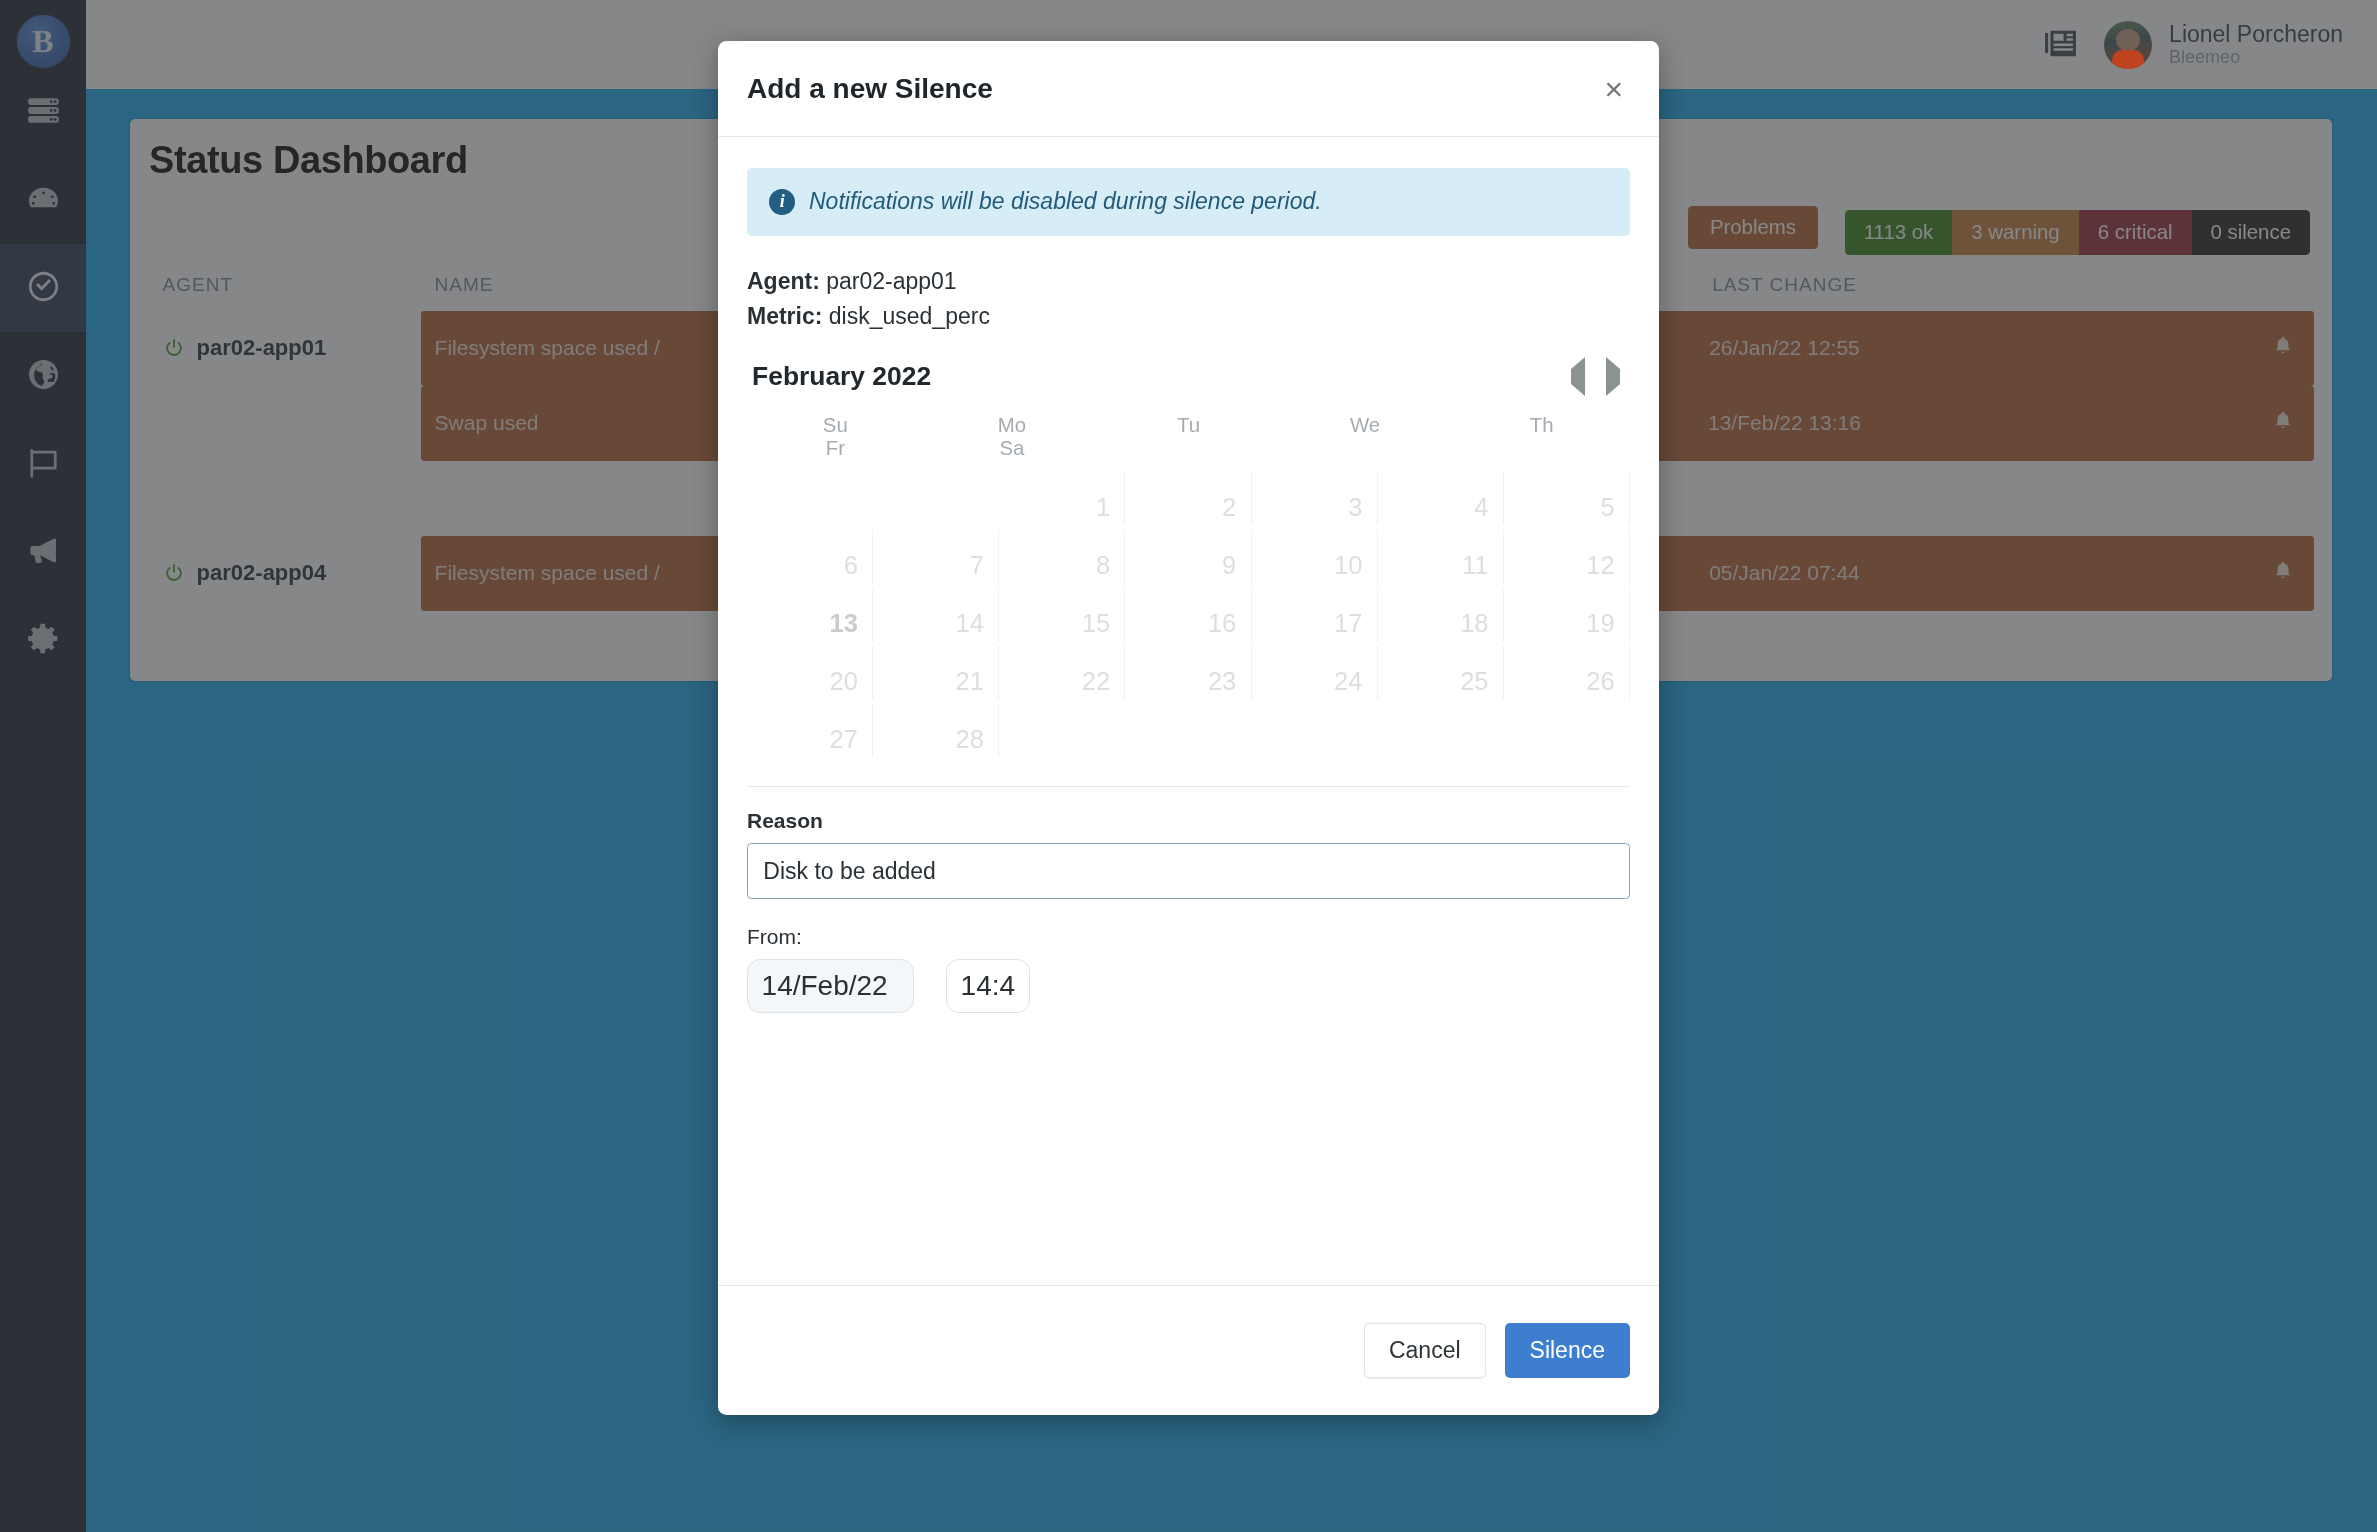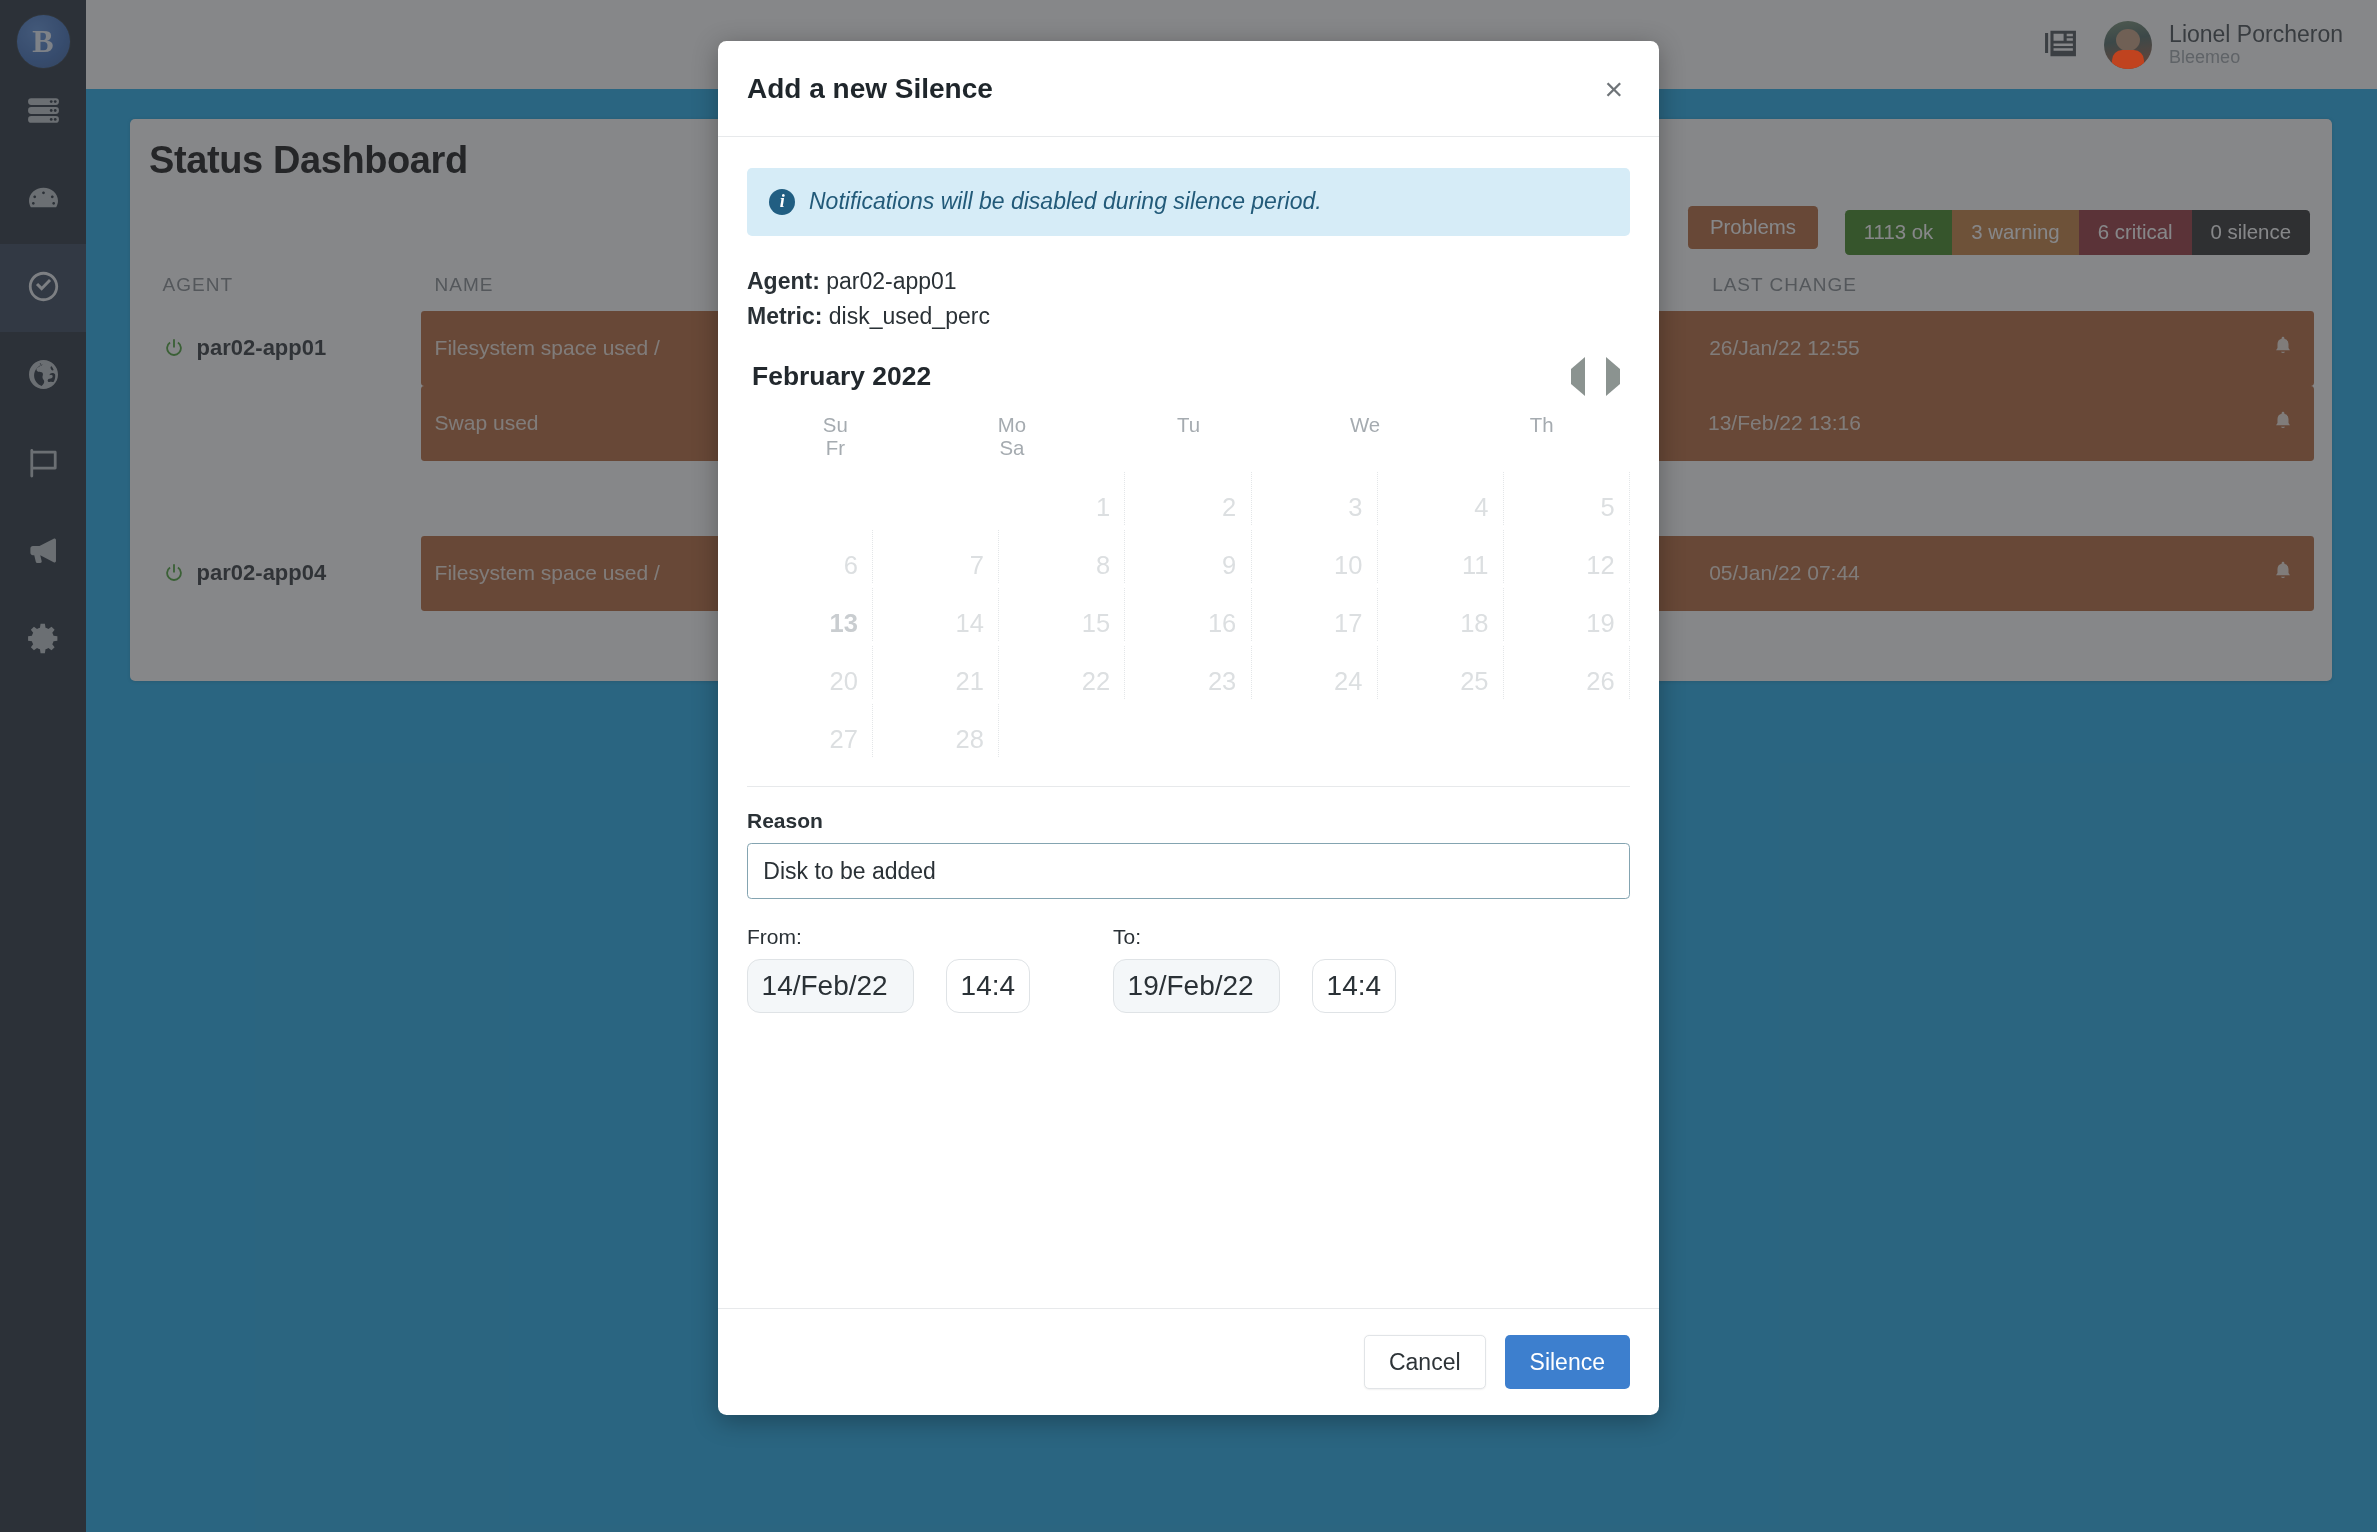--- a/index.html
+++ b/index.html
@@ -179,21 +179,21 @@
   .inp {
     height: 54px; border: 0.9px solid #dfe3e6; border-radius: 13px;
     font-size: 28px; color: #2a3136; padding: 0 13.6px;
     font-family:"Liberation Sans", sans-serif; outline:none;
   }
   .inp.date { width: 167px; background: #f4f7f9; }
   .inp.time { width: 84px; background: #ffffff; }
   .range-gap { width: 83px; }
 
   .modal-footer {
-    border-top: 0.9px solid #e7e9eb; height: 107px;
+    border-top: 0.9px solid #e7e9eb; height: 130px;
     display:flex; align-items:center; justify-content:flex-end; gap: 19px;
     padding: 0 29px;
   }
   .btn {
     font-size: 23px; border-radius: 5.1px; cursor:pointer;
     font-family:"Liberation Sans", sans-serif; padding: 12.8px 24px; border: 0.9px solid transparent;
   }
   .btn-cancel { background:#fff; border-color:#e1e4e7; color:#2d3337; box-shadow: 0 0.9px 1.7px rgba(0,0,0,.06); }
   .btn-primary { background:#3d7fce; color:#fff; }
 </style>
@@ -472,27 +472,20 @@
 
       <div class="range-row">
         <div class="range-group">
           <div class="range-label">From:</div>
           <div class="range-inputs">
             <input class="inp date" value="14/Feb/22" style="">
             <input class="inp time" value="14:42" style="">
           </div>
         </div>
         <div class="range-gap"></div>
-        <div class="range-group">
-          <div class="range-label">To:</div>
-          <div class="range-inputs">
-            <input class="inp date" value="19/Feb/22" style="">
-            <input class="inp time" value="14:43" style="">
-          </div>
-        </div>
       </div>
 
     </div>
 
     <div class="modal-footer">
       <button class="btn btn-cancel">Cancel</button>
       <button class="btn btn-primary">Silence</button>
     </div>
   </div>
 

